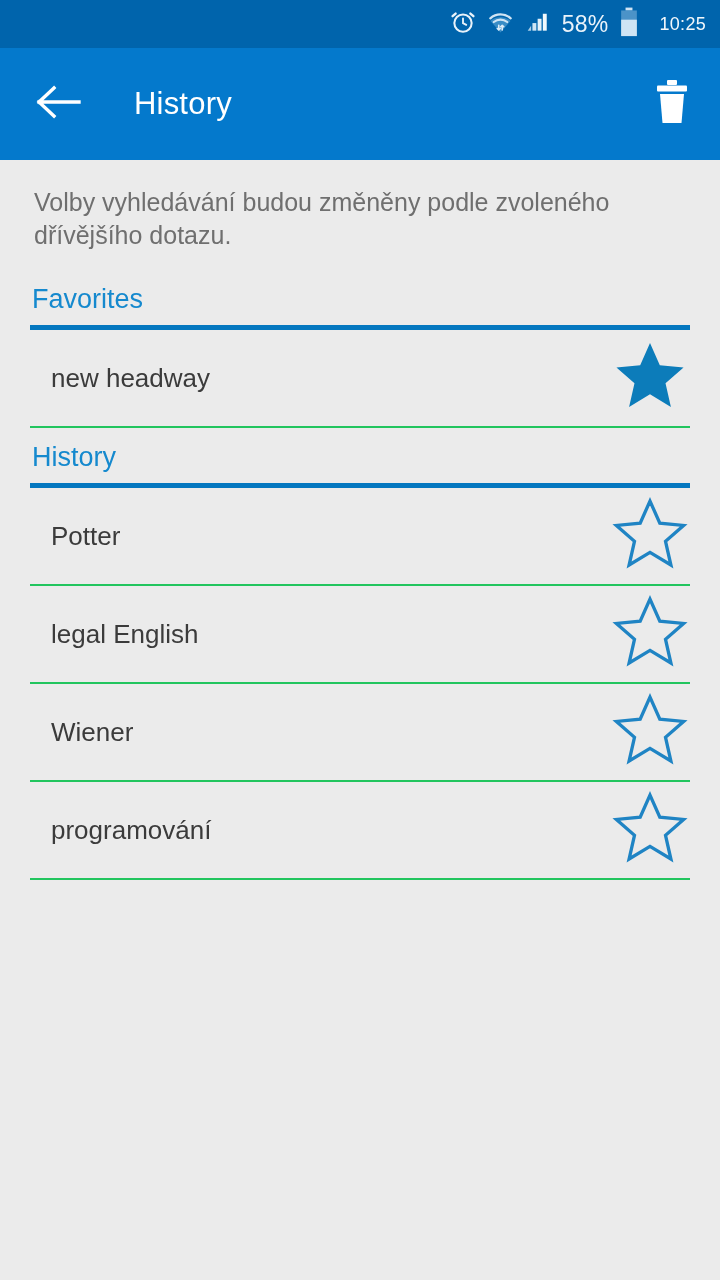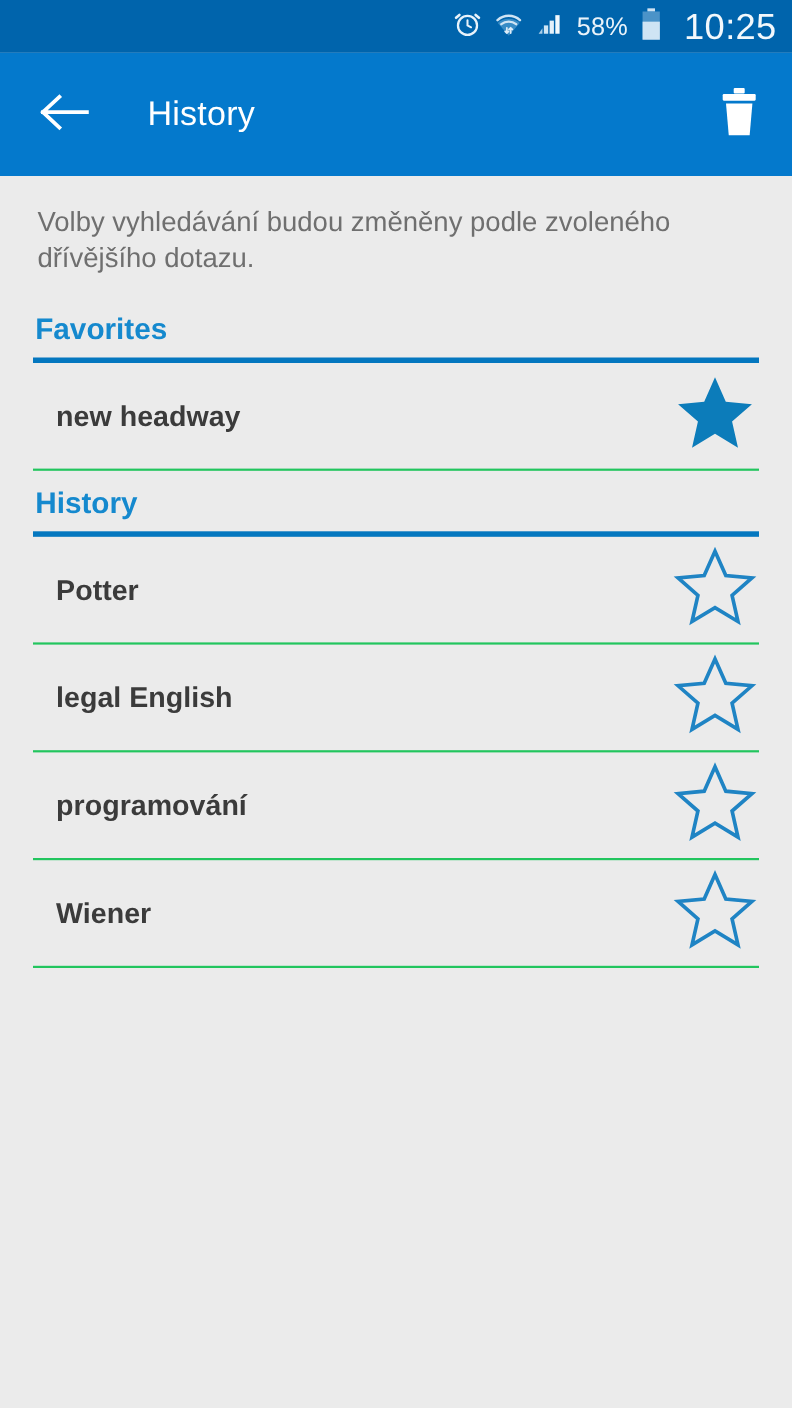--- a/index.html
+++ b/index.html
@@ -17,21 +17,21 @@
     display:flex; align-items:center; justify-content:flex-end;
     padding:0 14px 0 0; gap:10px;
   }
   .status-icons{ display:flex; align-items:center; gap:11px; }
   .sb-ico{ display:block; }
   .battery-pct{
     color:#eaf3fa; font-size:23px; letter-spacing:0.2px;
     font-family:"Liberation Sans", sans-serif;
   }
   .clock{
-    color:#f2f8fc; font-size:33px; margin-left:9px; letter-spacing:0.3px;text-align:center;
+    color:#f2f8fc; font-size:18px; margin-left:9px; letter-spacing:0.3px;text-align:center;
   }
 
   
   .app-bar{
     height:112px; background:#0479cc;
     display:flex; align-items:center; padding:0 22px 0 34px;
   }
   .back-btn{ width:48px; height:48px; display:flex; align-items:center; justify-content:center; cursor:pointer; }
   .app-title{
     color:#ffffff; font-size:31px; margin-left:52px; letter-spacing:0.2px;
@@ -39,21 +39,21 @@
   .spacer{ flex:1; }
   .delete-btn{ width:52px; height:52px; display:flex; align-items:center; justify-content:center; cursor:pointer; }
 
   
   .hint{
     padding:26px 34px 18px 34px;
     color:#6f6f6f; font-size:25px; line-height:1.32;
   }
 
   
-  .section{ margin-top:14px;font-weight:bold; }
+  .section{ margin-top:14px; }
   .section-header{
     padding:0 30px 0 32px;
   }
   .section-title{
     color:#1589ce; font-size:27px; padding-bottom:10px;
   }
   .section-rule{
     height:5px; background:#0477bf; margin:0 30px 0 30px;
   }
 
@@ -175,35 +175,35 @@
       <div class="row-star">
         <span>
           <svg width="80" height="76" viewBox="0 0 24 24">
             <path d="M12 1.6 L15.1 8.6 L22.6 9.3 L16.9 14.3 L18.6 21.8 L12 17.8 L5.4 21.8 L7.1 14.3 L1.4 9.3 L8.9 8.6 Z" fill="none" stroke="#1f84c4" stroke-width="1.05" stroke-linejoin="miter"></path>
           </svg>
         </span>
       </div>
     </div>
 
     <div class="row">
+      <div class="row-label">Wiener</div>
+      <div class="row-star">
+        <span>
+          <svg width="80" height="76" viewBox="0 0 24 24">
+            <path d="M12 1.6 L15.1 8.6 L22.6 9.3 L16.9 14.3 L18.6 21.8 L12 17.8 L5.4 21.8 L7.1 14.3 L1.4 9.3 L8.9 8.6 Z" fill="none" stroke="#1f84c4" stroke-width="1.05" stroke-linejoin="miter"></path>
+          </svg>
+        </span>
+      </div>
+    </div>
+
+    <div class="row">
       <div class="row-label">programování</div>
       <div class="row-star">
         <span>
           <svg width="80" height="76" viewBox="0 0 24 24">
             <path d="M12 1.6 L15.1 8.6 L22.6 9.3 L16.9 14.3 L18.6 21.8 L12 17.8 L5.4 21.8 L7.1 14.3 L1.4 9.3 L8.9 8.6 Z" fill="none" stroke="#1f84c4" stroke-width="1.05" stroke-linejoin="miter"></path>
           </svg>
         </span>
       </div>
     </div>
-
-    <div class="row">
-      <div class="row-label">Wiener</div>
-      <div class="row-star">
-        <span>
-          <svg width="80" height="76" viewBox="0 0 24 24">
-            <path d="M12 1.6 L15.1 8.6 L22.6 9.3 L16.9 14.3 L18.6 21.8 L12 17.8 L5.4 21.8 L7.1 14.3 L1.4 9.3 L8.9 8.6 Z" fill="none" stroke="#1f84c4" stroke-width="1.05" stroke-linejoin="miter"></path>
-          </svg>
-        </span>
-      </div>
-    </div>
   </div>
 
 </div>
 
 </body></html>

